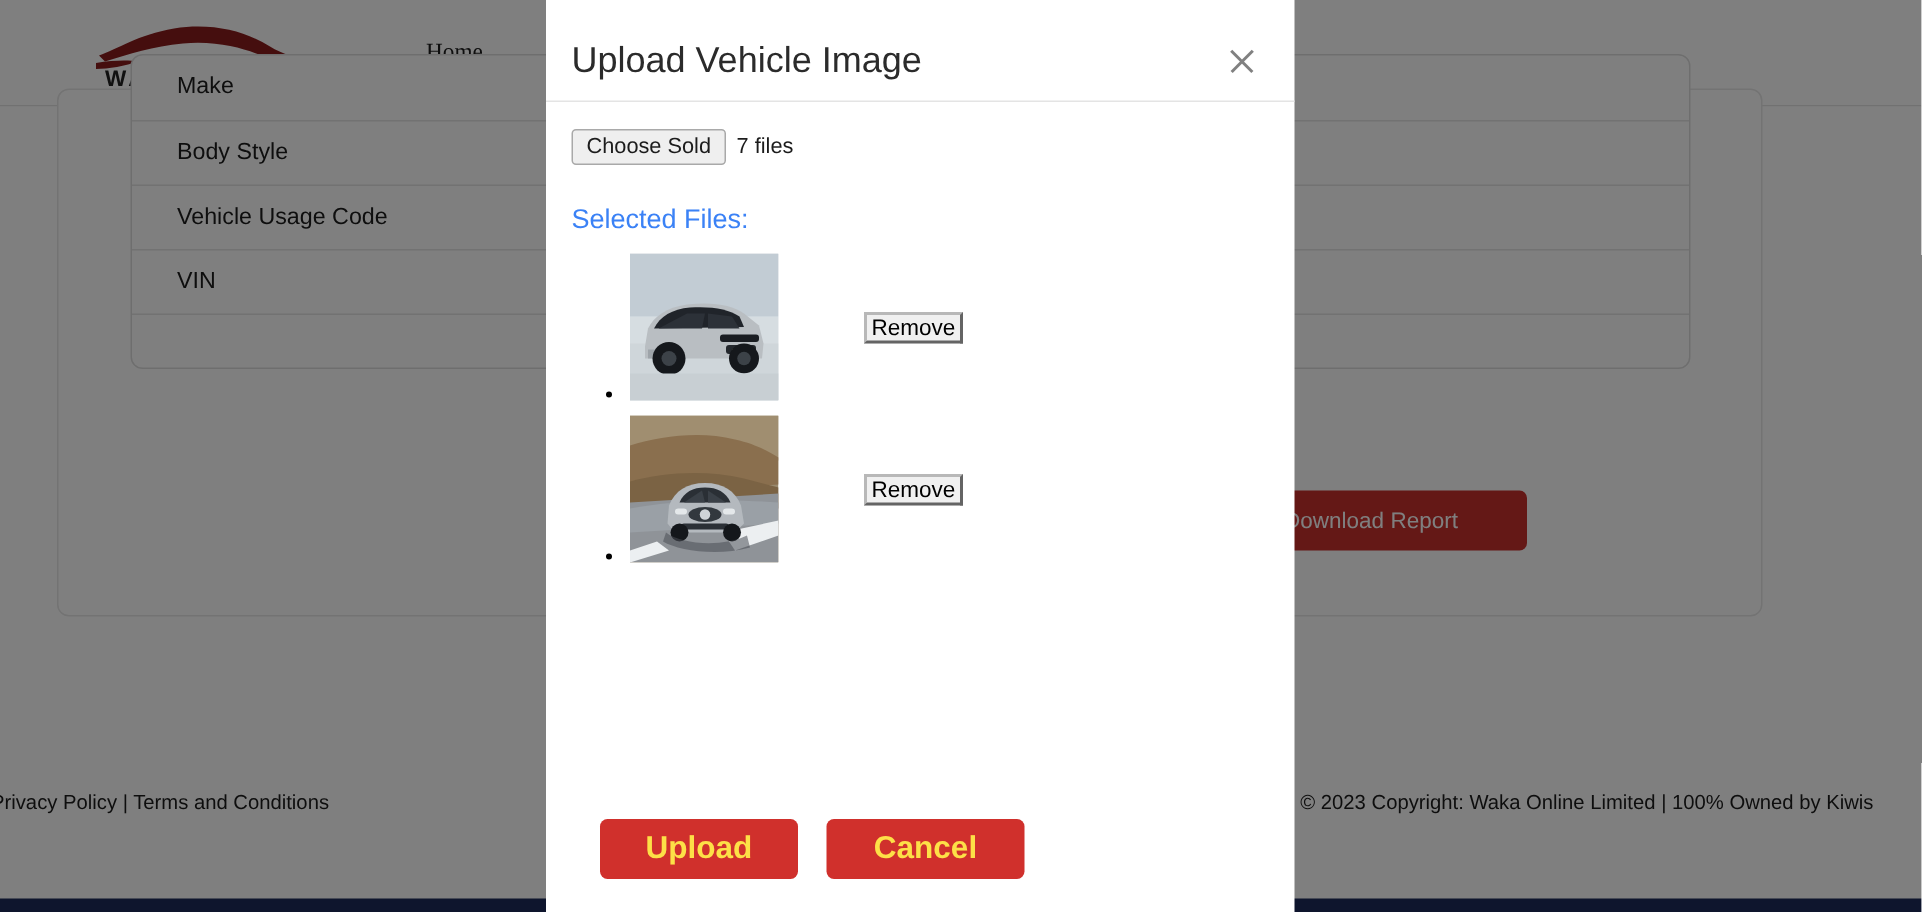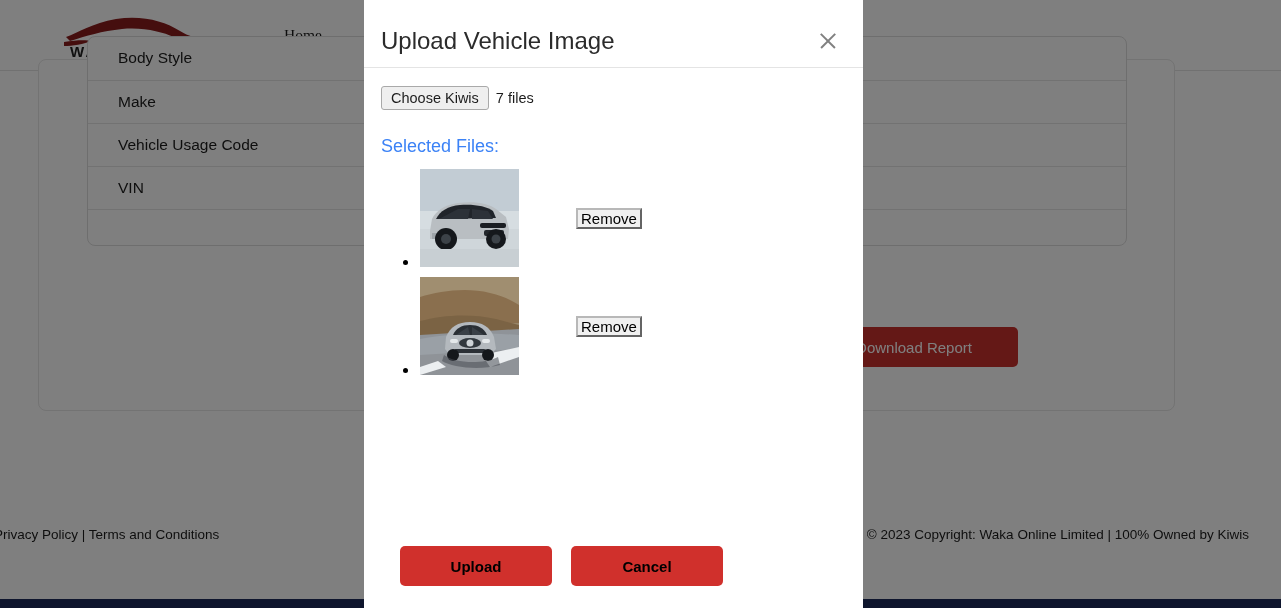--- a/index.html
+++ b/index.html
@@ -154,23 +154,23 @@
     padding: 0px 3px;
     cursor: pointer;
   }
 
   .modal-footer {
     flex: 0 0 auto;
     padding: 0 17px 22px 17px;
     display: flex; gap: 19px; justify-content: flex-start;
   }
   .btn-upload, .btn-cancel {
-    width: 152px; height: 40px;
+    width: 132px; height: 40px;
     background: #d0302c;
-    color: #000000; font-size: 15px; font-weight: 700;
+    color: #fde047; font-size: 21px; font-weight: 700;
     border: none; border-radius: 5px; cursor: pointer;
     font-family: "Liberation Sans", sans-serif;
   }
   .btn-upload { margin-left: 19px; }
 </style>
 </head>
 <body>
 
 <div id="app">
 
@@ -200,24 +200,24 @@
         </svg>
       </div>
     </div>
 
     <div class="content-area">
       <div class="outer-card">
         <div class="inner-card">
           <table class="spec-table">
             <tbody>
               <tr>
-                <td>Body Style</td>
+                <td>Make</td>
               </tr>
               <tr>
-                <td>Make</td>
+                <td>Body Style</td>
               </tr>
               <tr>
                 <td>Vehicle Usage Code</td>
               </tr>
               <tr>
                 <td>VIN</td>
               </tr>
             </tbody>
           </table>
         </div>
@@ -236,21 +236,21 @@
   <div class="modal">
 
     <div class="modal-header">
       <div class="modal-title">Upload Vehicle Image</div>
       <button class="close-btn"></button>
     </div>
 
     <div class="modal-body">
 
       <div class="file-row">
-        <button class="choose-files-btn">Choose Kiwis</button>
+        <button class="choose-files-btn">Choose Sold</button>
         <span>7 files</span>
       </div>
 
       <div class="selected-label">Selected Files:</div>
 
       <ul class="file-list">
 
         <li class="file-item">
           <div class="file-item-inner">
             <svg class="thumb" viewBox="0 0 99 98" xmlns="http://www.w3.org/2000/svg">

